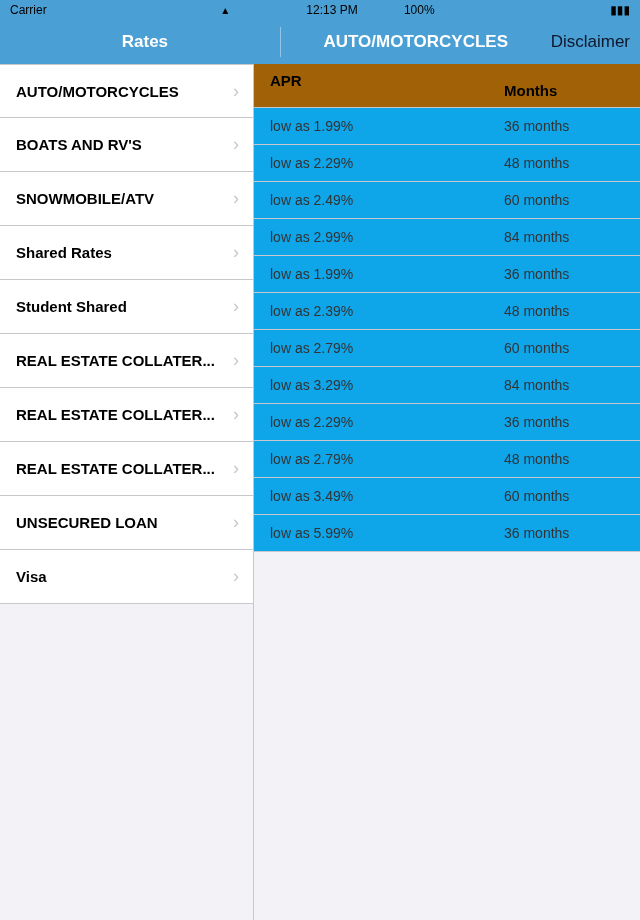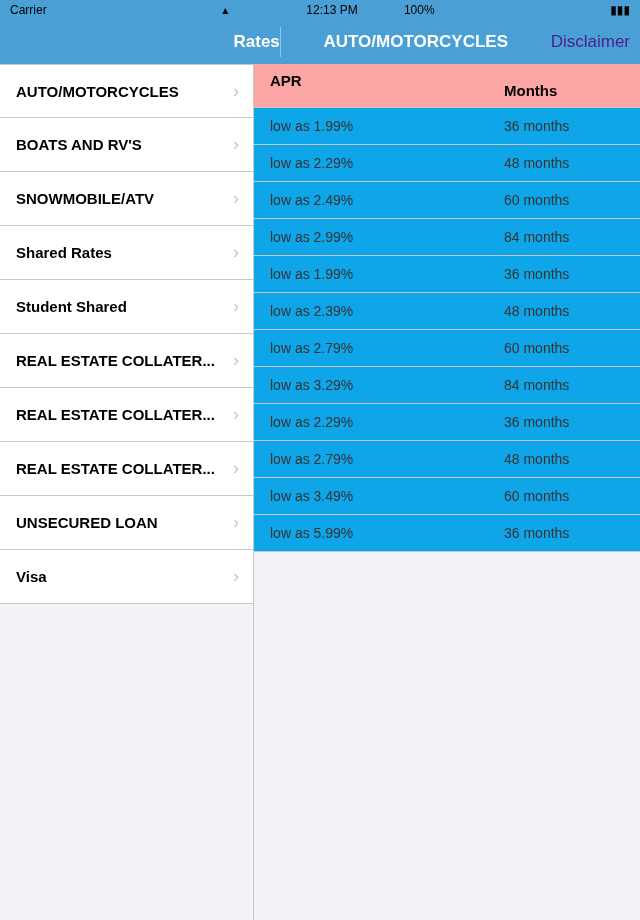--- a/index.html
+++ b/index.html
@@ -33,31 +33,31 @@
       display: flex;
       align-items: center;
       justify-content: space-between;
       padding: 0 10px;
     }
     .nav-title-left {
       color: #fff;
       font-size: 17px;
       font-weight: 600;
       flex: 1;
-      text-align: right;
+      text-align: center;
     }
     .nav-title-right {
       color: #fff;
       font-size: 17px;
       font-weight: 600;
       flex: 1;
       text-align: center;
     }
     .nav-disclaimer {
-      color: #4c1d95;
+      color: #0f172a;
       font-size: 17px;
       font-weight: 400;
       white-space: nowrap;
     }
     .nav-divider {
       width: 1px;
       height: 30px;
       background: rgba(255,255,255,0.4);
     }
 
@@ -104,21 +104,21 @@
     .right-panel {
       flex: 1;
       background: #f2f2f7;
       overflow-y: auto;
     }
 
     
     .table-header {
       display: flex;
       padding: 8px 16px;
-      background: #fca5a5;
+      background: #a16207;
       border-bottom: 1px solid #c8c8cc;
     }
     .table-header-apr {
       flex: 1;
       font-size: 15px;
       font-weight: 600;
       color: #000;
     }
     .table-header-months {
       font-size: 15px;

